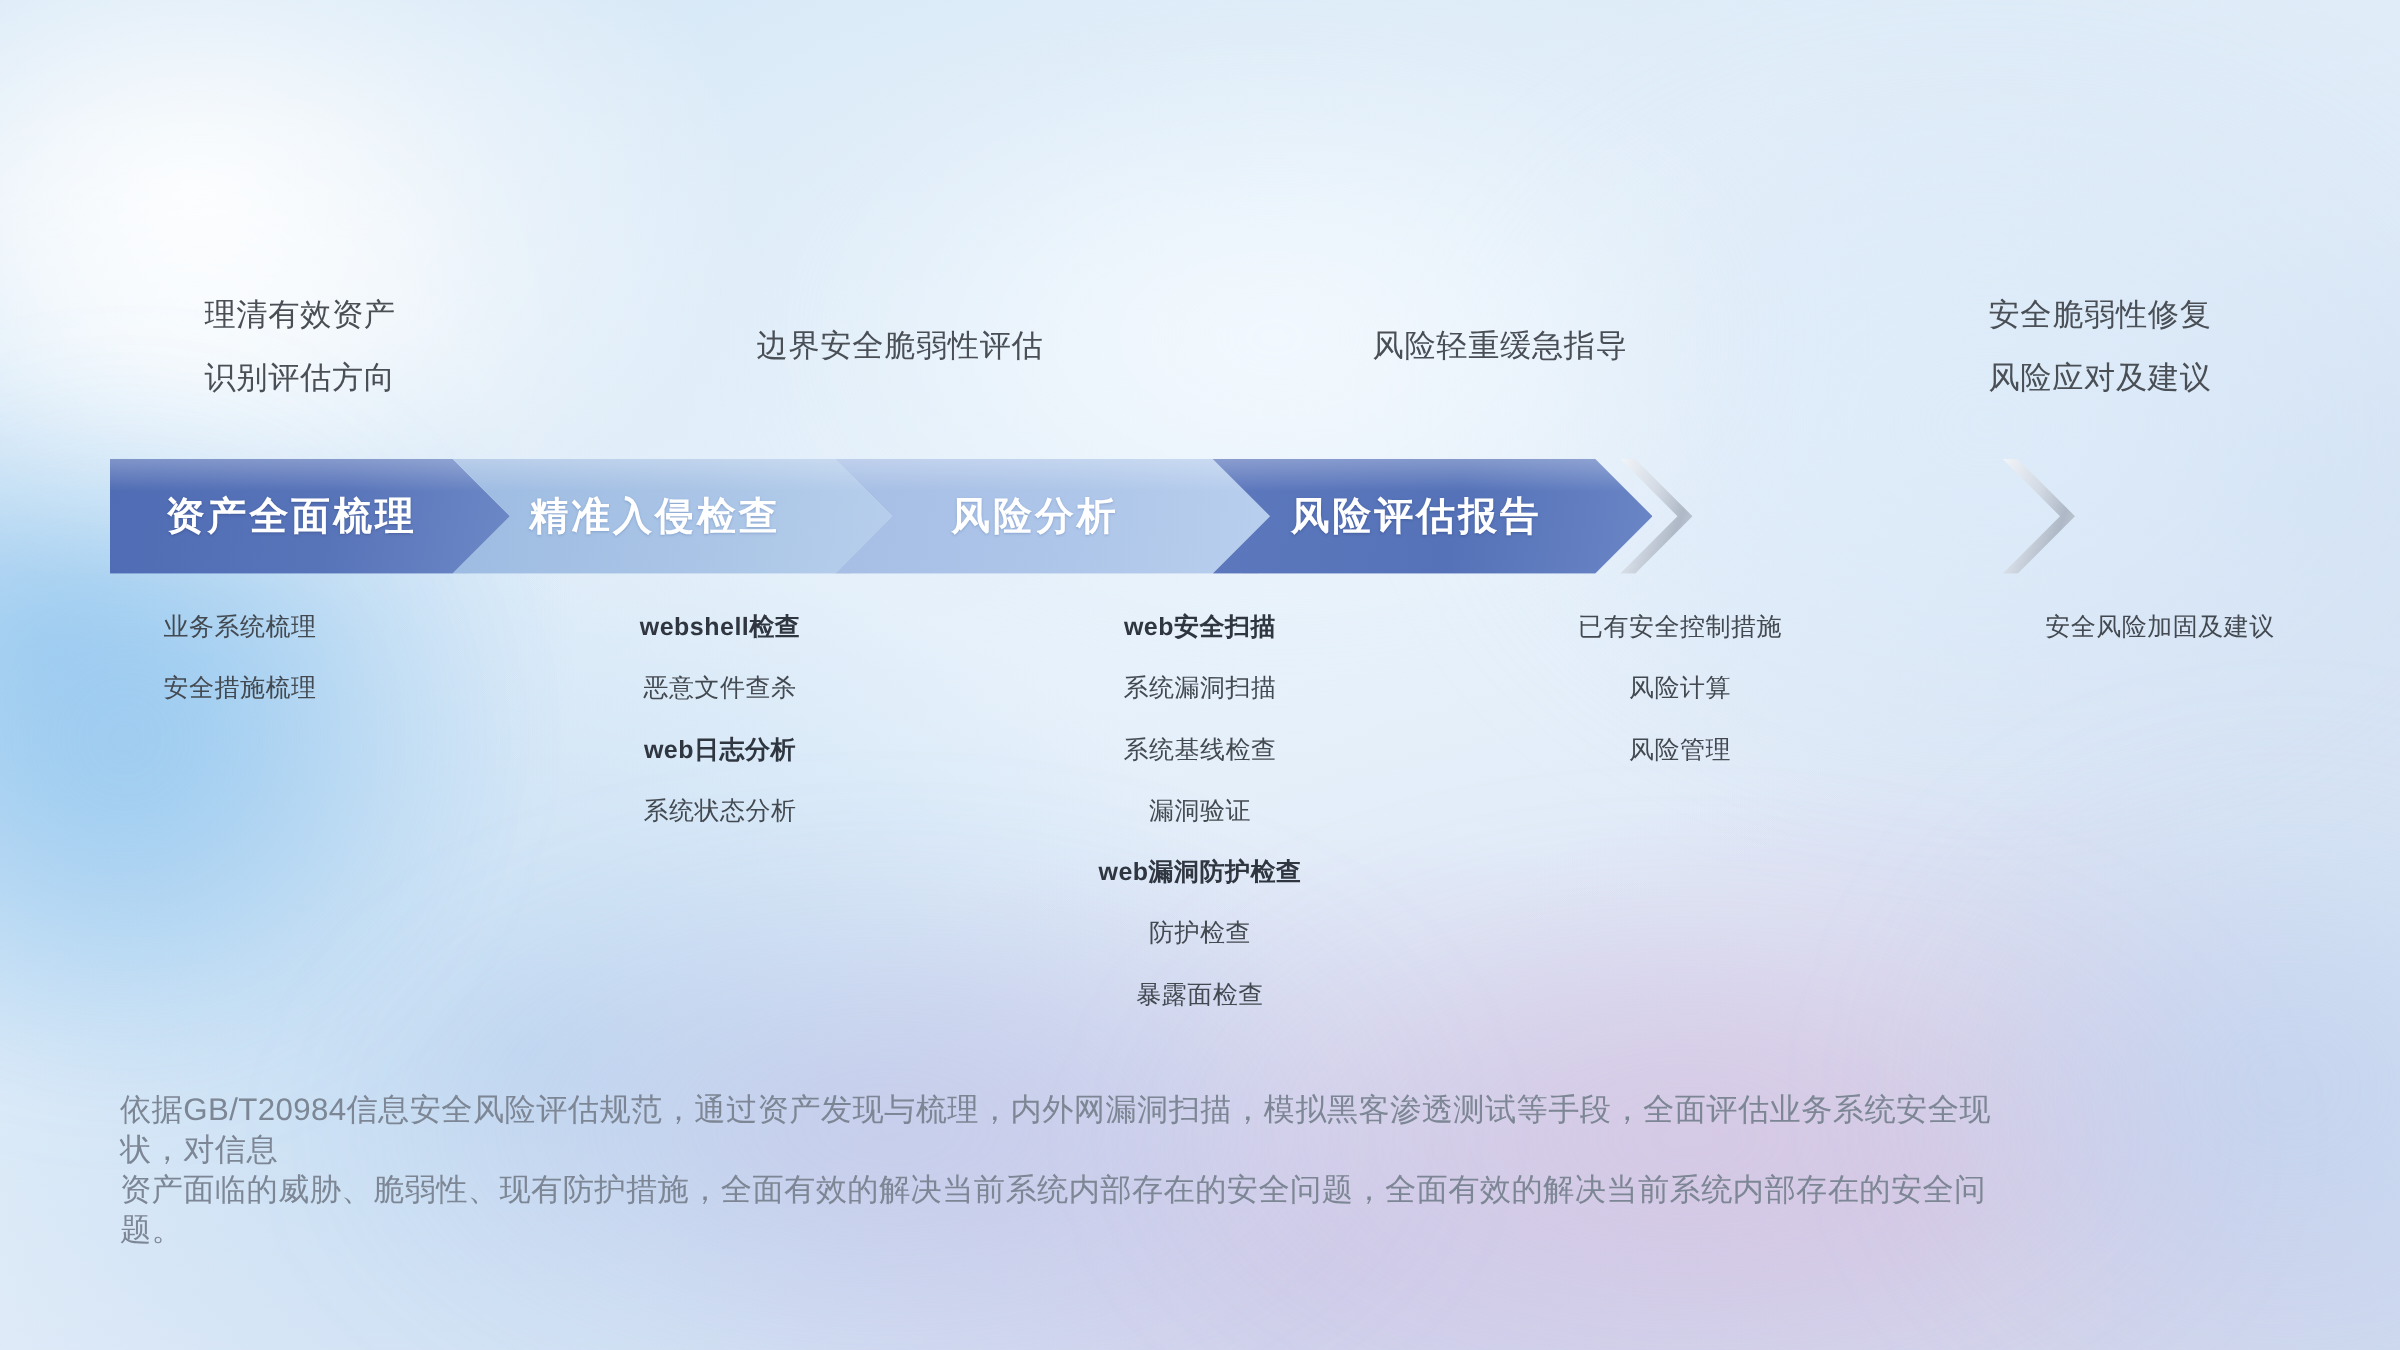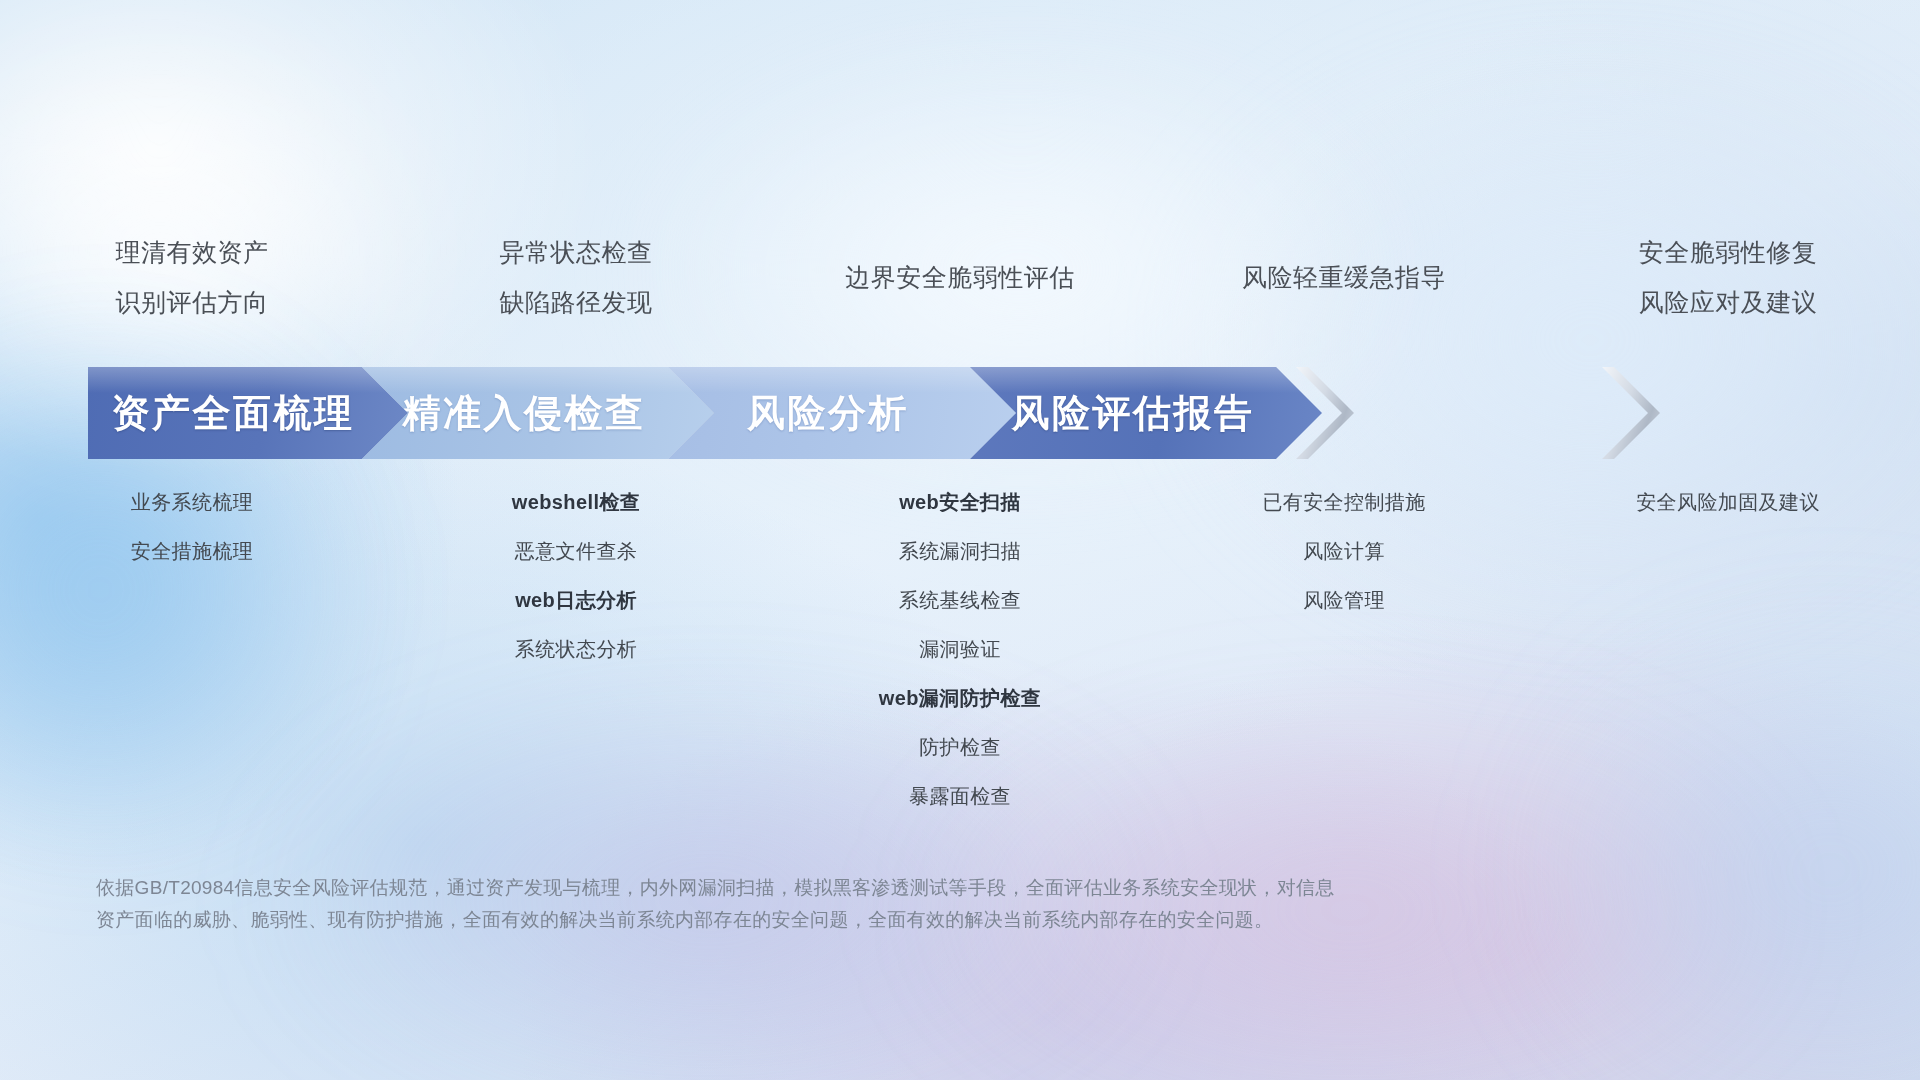--- a/index.html
+++ b/index.html
@@ -82,21 +82,21 @@
   }
   .seg {
     position: relative;
     height: 92px;
     display: flex;
     align-items: center;
     justify-content: center;
     box-sizing: border-box;
   }
   .seg-label {
-    font-size: 38px;
+    font-size: 31px;
     font-weight: bold;
     letter-spacing: 2.5px;
     white-space: nowrap;
     position: relative;
     z-index: 3;
   }
   
   .seg.s1 {
     width: 320px;
     background: linear-gradient(100deg, #4f6cb4 0%, #5874b9 55%, #6d88c6 100%);
@@ -186,21 +186,21 @@
   }
   .bot-item.strong { font-weight: bold; color: #2f3640; }
 
   
   #footer {
     position: absolute;
     left: 96px; top: 872px;
     width: 1540px;
   }
   .footer-line {
-    font-size: 19px;
+    font-size: 25px;
     line-height: 32px;
     color: #7d8694;
     letter-spacing: 0.3px;
   }
 </style>
 </head>
 <body>
 
 <div id="stage">
 
@@ -211,24 +211,20 @@
   <div class="aurora a5"></div>
   <div class="aurora a6"></div>
   <div class="aurora a7"></div>
 
   <div id="top-labels">
     <div class="top-col">
       <div class="top-line">理清有效资产</div>
       <div class="top-line">识别评估方向</div>
     </div>
     <div class="top-col">
-      <div class="top-line">异常状态检查</div>
-      <div class="top-line">缺陷路径发现</div>
-    </div>
-    <div class="top-col">
       <div class="top-line">边界安全脆弱性评估</div>
     </div>
     <div class="top-col">
       <div class="top-line">风险轻重缓急指导</div>
     </div>
     <div class="top-col">
       <div class="top-line">安全脆弱性修复</div>
       <div class="top-line">风险应对及建议</div>
     </div>
   </div>

